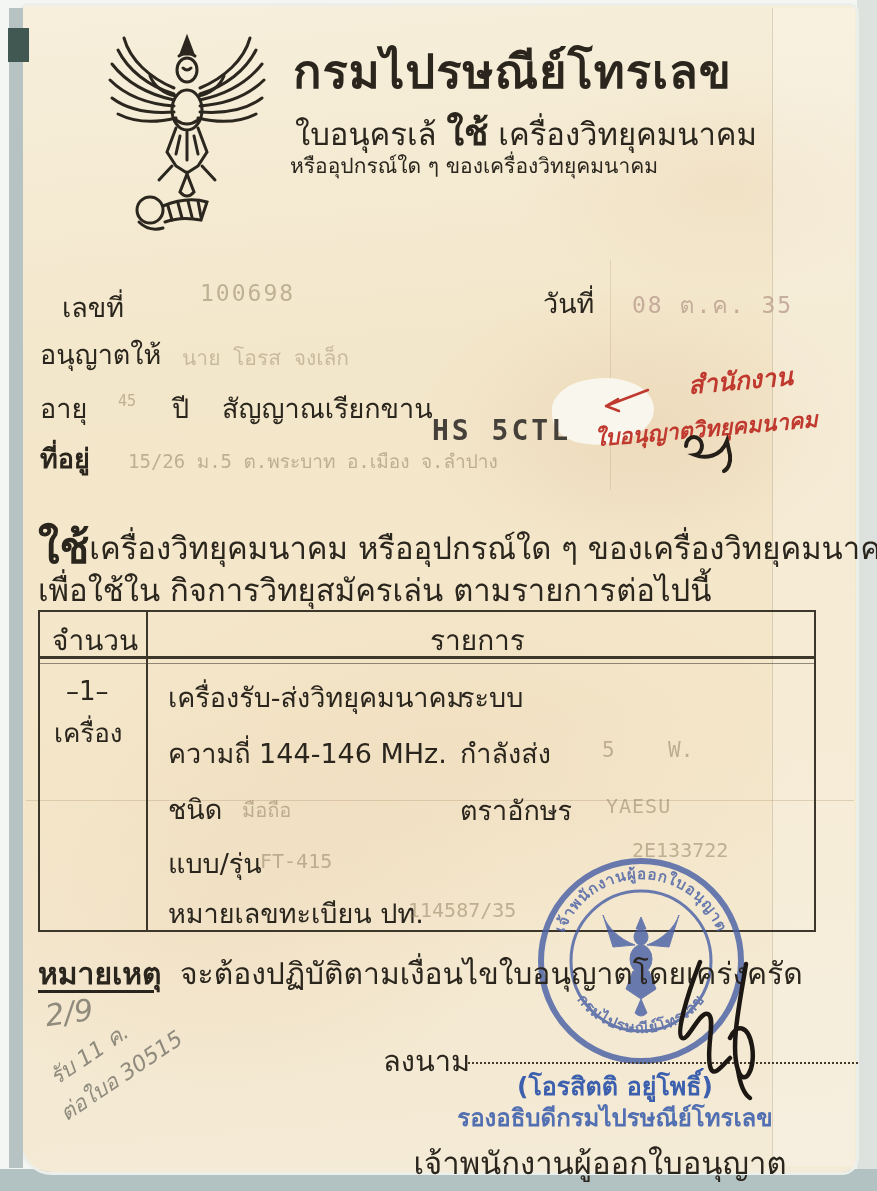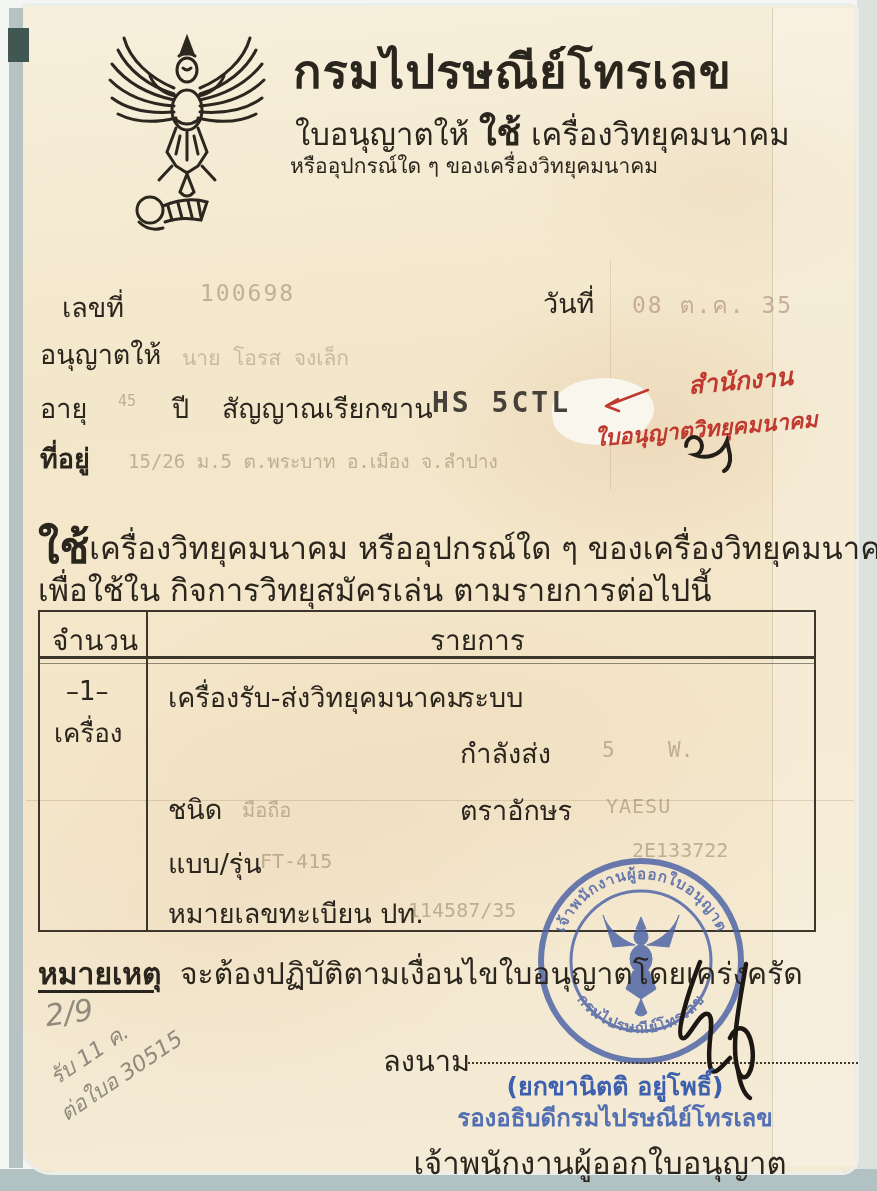--- a/index.html
+++ b/index.html
@@ -27,21 +27,21 @@
       linear-gradient(175deg,#f7efdc 0%,#f3e7cb 30%,#f4e6c9 60%,#f4ebd7 100%);
     box-shadow:0 0 0 3px #ecefe9;
   }
   .lam-line-v{left:772px;top:8px;width:1px;height:1158px;background:rgba(158,146,122,0.30);}
   .lam-light{left:773px;top:8px;width:82px;height:1158px;background:rgba(255,255,255,0.22);}
   .crease-h{left:26px;top:800px;width:828px;height:1px;background:rgba(168,138,98,0.30);}
   .crease-v{left:610px;top:260px;width:1px;height:230px;background:rgba(168,138,98,0.22);}
 
   .lbl{color:#2a251d;white-space:nowrap;}
   .typed{font-family:"DejaVu Sans Mono", monospace;color:rgba(138,122,90,0.50);white-space:nowrap;}
-  .typed-dark{font-family:"DejaVu Sans Mono", monospace;color:#46403a;font-weight:bold;white-space:nowrap;}
+  .typed-dark{font-family:"DejaVu Sans Mono", monospace;color:#46403a;font-weight:bold;white-space:nowrap;margin-top:28px;}
   .stamp-red{color:#c0392f;font-weight:bold;font-style:italic;white-space:nowrap;}
   .stamp-blue{color:#3c5fae;font-weight:bold;white-space:nowrap;}
   .pencil{color:rgba(118,115,104,0.80);white-space:nowrap;font-style:italic;}
   .white-patch{
     width:102px;height:66px;background:rgba(250,248,241,0.92);
     border-radius:45% 55% 50% 48%;transform:rotate(-6deg);
   }
   .dotline{border-bottom:2px dotted #42382c;}
   
   .rtable{left:38px;top:610px;width:774px;height:318px;border:2.5px solid #3c362b;}
@@ -100,21 +100,21 @@
 
     <circle cx="66" cy="186" r="13"></circle>
     <path d="M79,182 q24,-10 44,-4 l-6,18 q-20,-4 -36,2"></path>
     <path d="M84,182 l4,14 M94,179 l4,15 M104,177 l4,16 M114,177 l3,16"></path>
     <path d="M55,198 q10,10 24,6"></path>
   </g>
 </svg>
 
 <div class="abs lbl" style="left:293px;top:34px;font-size:47px;font-weight:bold;letter-spacing:1px;">กรมไปรษณีย์โทรเลข</div>
 <div class="abs lbl" style="left:295px;top:104px;font-size:31px;">
-  <span>ใบอนุญาตให้</span>
+  <span>ใบอนุครเล้</span>
   <span style="font-size:36px;font-weight:bold;">ใช้</span>
   <span>เครื่องวิทยุคมนาคม</span>
 </div>
 <div class="abs lbl" style="left:290px;top:149px;font-size:21px;">หรืออุปกรณ์ใด ๆ ของเครื่องวิทยุคมนาคม</div>
 
 <div class="abs lbl" style="left:62px;top:286px;font-size:27px;">เลขที่</div>
 <div class="abs typed" style="left:200px;top:280px;font-size:23px;letter-spacing:2px;">100698</div>
 <div class="abs lbl" style="left:543px;top:282px;font-size:27px;">วันที่</div>
 <div class="abs typed" style="left:632px;top:287px;font-size:23px;color:rgba(186,158,142,0.80);letter-spacing:2px;">08 ต.ค. 35</div>
 
@@ -153,20 +153,21 @@
   <div class="head-sep2"></div>
   <div class="tcell lbl" style="left:12px;top:6px;font-size:28px;">จำนวน</div>
   <div class="tcell lbl" style="left:390px;top:6px;font-size:28px;">รายการ</div>
 
   <div class="tcell lbl" style="left:26px;top:64px;font-size:26px;">–1–</div>
   <div class="tcell lbl" style="left:14px;top:100px;font-size:26px;">เครื่อง</div>
 
   <div class="tcell lbl" style="left:128px;top:64px;font-size:27px;">เครื่องรับ-ส่งวิทยุคมนาคม</div>
   <div class="tcell lbl" style="left:420px;top:64px;font-size:27px;">ระบบ</div>
 
+  <div class="tcell lbl" style="left:128px;top:120px;font-size:27px;">ความถี่ 144-146 MHz.</div>
   <div class="tcell lbl" style="left:420px;top:120px;font-size:27px;">กำลังส่ง</div>
   <div class="tcell typed" style="left:562px;top:126px;font-size:21px;">5</div>
   <div class="tcell typed" style="left:628px;top:126px;font-size:21px;">W.</div>
 
   <div class="tcell lbl" style="left:128px;top:176px;font-size:27px;">ชนิด</div>
   <div class="tcell typed" style="left:202px;top:182px;font-size:20px;">มือถือ</div>
   <div class="tcell lbl" style="left:420px;top:177px;font-size:27px;">ตราอักษร</div>
   <div class="tcell typed" style="left:566px;top:182px;font-size:20px;letter-spacing:1px;">YAESU</div>
 
   <div class="tcell lbl" style="left:128px;top:230px;font-size:27px;">แบบ/รุ่น</div>
@@ -212,16 +213,16 @@
 <div class="abs dotline" style="left:468px;top:1040px;width:390px;height:22px;"></div>
 
 <svg class="abs" style="left:660px;top:952px;" width="130" height="150" viewBox="0 0 130 150">
   <g stroke="#1c1712" stroke-width="4.5" fill="none" stroke-linecap="round">
     <path d="M40,10 C26,46 16,82 22,86 C28,90 40,58 48,62 C56,66 46,96 50,114 C53,127 62,114 70,106"></path>
     <path d="M86,12 C80,50 70,94 78,118 C84,136 96,118 92,94 C88,72 76,72 70,86"></path>
     <path d="M78,118 C80,132 84,142 90,146"></path>
   </g>
 </svg>
 
-<div class="abs stamp-blue" style="left:460px;top:1066px;width:310px;text-align:center;font-size:25px;filter:blur(0.4px);">(ยกขานิตติ อยู่โพธิ์)</div>
+<div class="abs stamp-blue" style="left:460px;top:1066px;width:310px;text-align:center;font-size:25px;filter:blur(0.4px);">(โอรสิตติ อยู่โพธิ์)</div>
 <div class="abs stamp-blue" style="left:432px;top:1098px;width:366px;text-align:center;font-size:24px;filter:blur(0.7px);opacity:0.88;">รองอธิบดีกรมไปรษณีย์โทรเลข</div>
 
 <div class="abs lbl" style="left:390px;top:1138px;width:420px;text-align:center;font-size:31px;">เจ้าพนักงานผู้ออกใบอนุญาต</div>
 
 </body></html>

